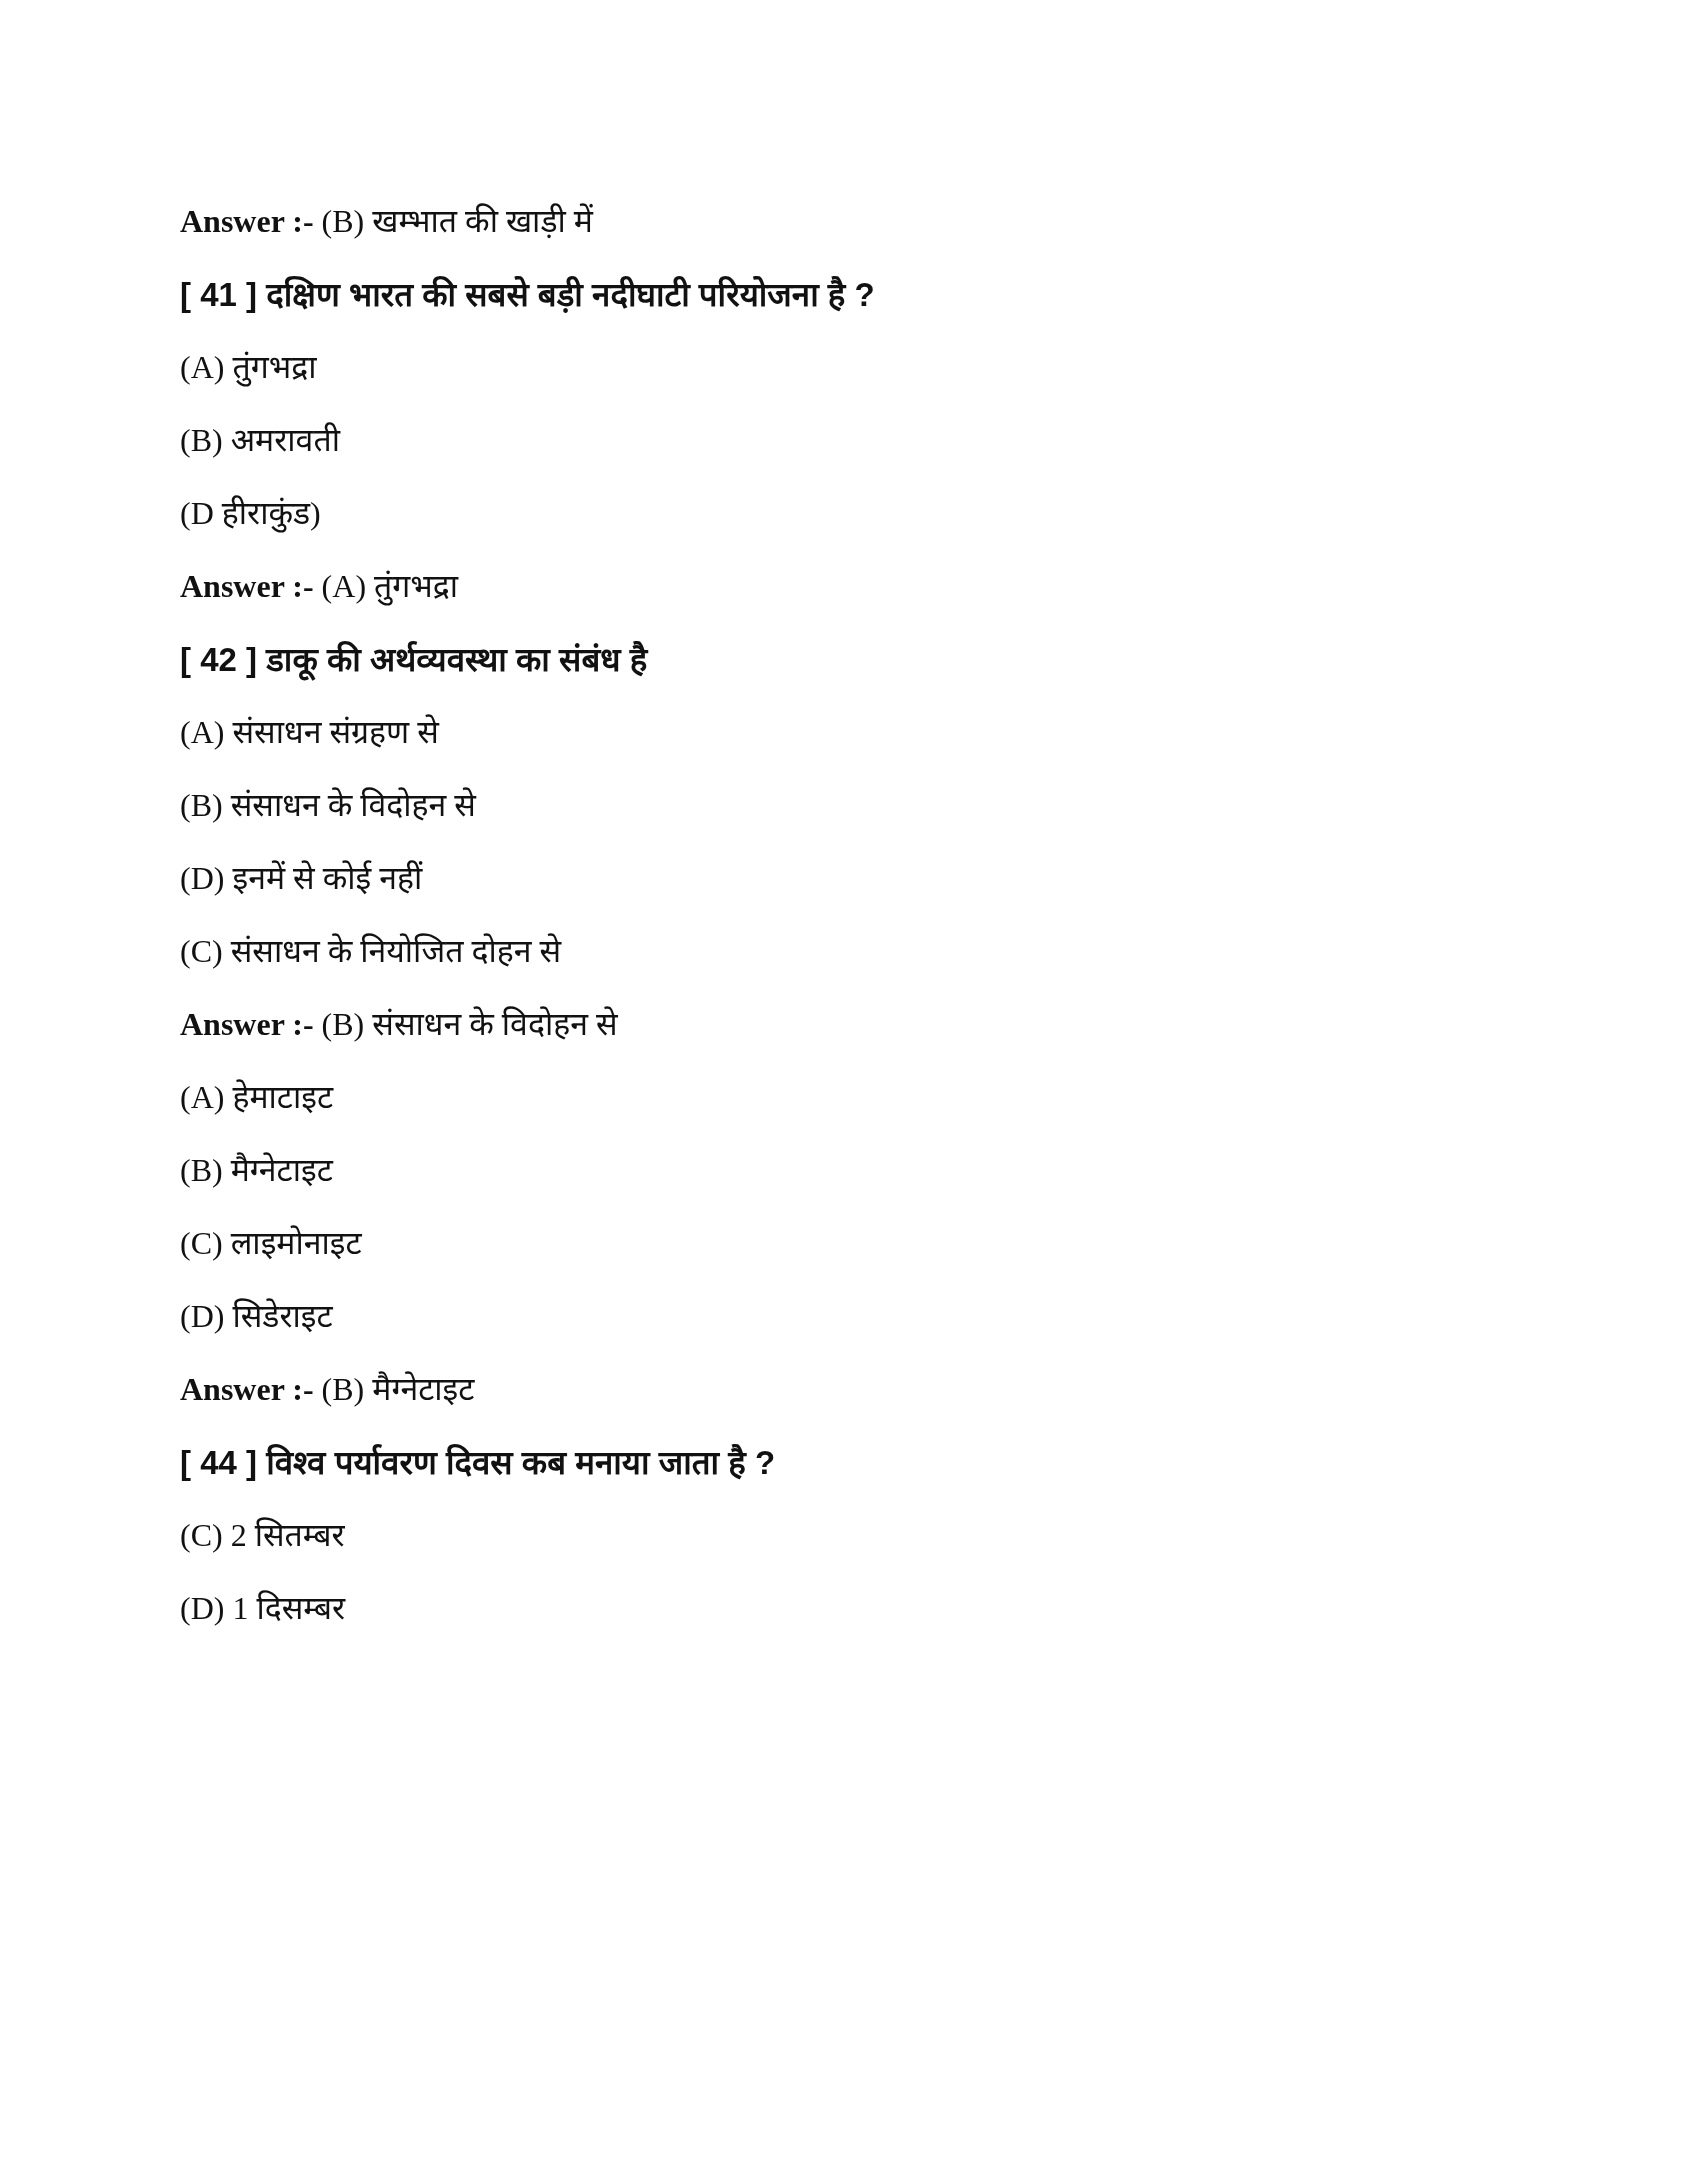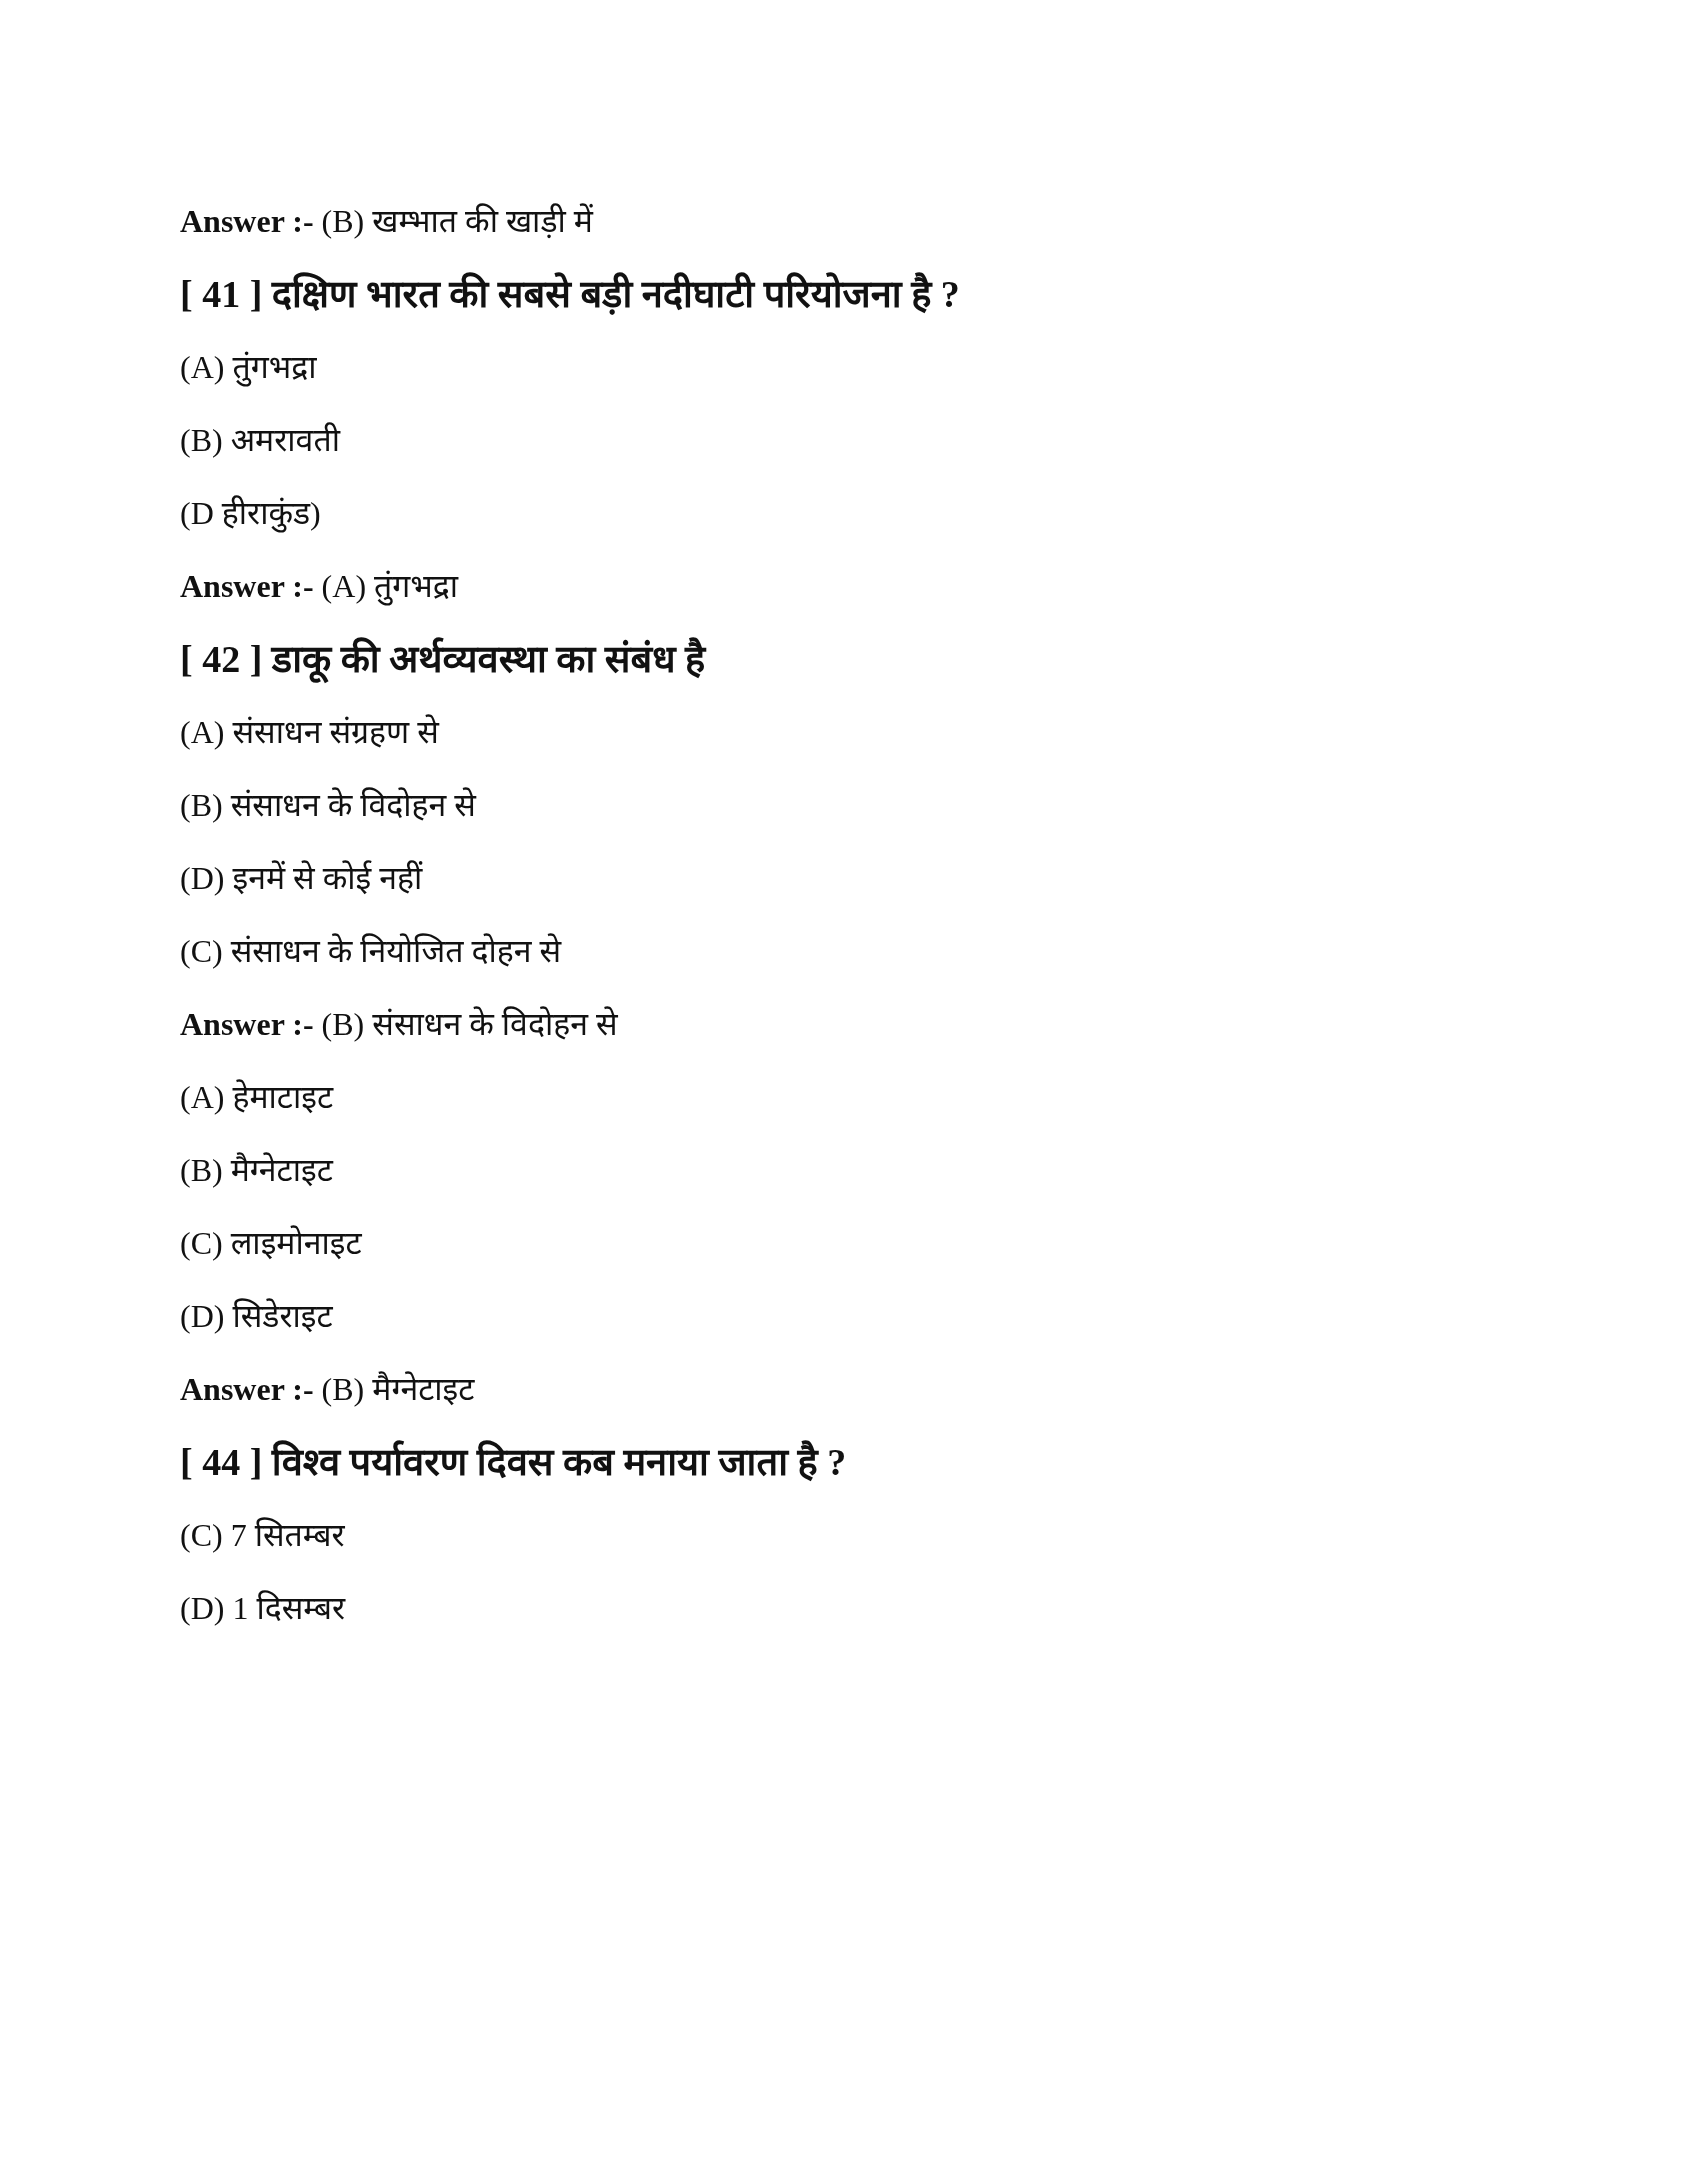--- a/index.html
+++ b/index.html
@@ -1,20 +1,20 @@
 <!DOCTYPE html>
 <html><head>
 <meta charset="utf-8">
 <style>
   html, body { margin: 0; padding: 0; background: #ffffff; }
   body { width: 1683px; height: 2178px; position: relative; overflow: hidden;
          font-family: "Liberation Serif", "DejaVu Serif", serif; color: #111111; }
   .page { position: absolute; left: 180px; top: 194px; width: 1287px; }
   .line { height: 73px; line-height: 55px; font-size: 32px; white-space: nowrap; }
-  .q { font-weight: bold; font-family: Liberation Serif, serif; font-size: 38px; }
+  .q { font-weight: bold; font-family: Liberation Sans, sans-serif; font-size: 33px; }
   .ans-label { font-weight: bold; }
 </style>
 </head>
 <body>
 
 <div class="page">
 
   <div class="line">
     <span class="ans-label">Answer :-</span>
     <span>(B) खम्भात की खाड़ी में</span>
@@ -51,17 +51,17 @@
   <div class="line"><span>(D)</span> <span>सिडेराइट</span></div>
   <div class="line">
     <span class="ans-label">Answer :-</span>
     <span>(B) मैग्नेटाइट</span>
   </div>
 
   <div class="line q">
     <span>[ 44 ]</span>
     <span>विश्व पर्यावरण दिवस कब मनाया जाता है ?</span>
   </div>
-  <div class="line"><span>(C)</span> <span>7 सितम्बर</span></div>
+  <div class="line"><span>(C)</span> <span>2 सितम्बर</span></div>
   <div class="line"><span>(D)</span> <span>1 दिसम्बर</span></div>
 
 </div>
 
 
 </body></html>

